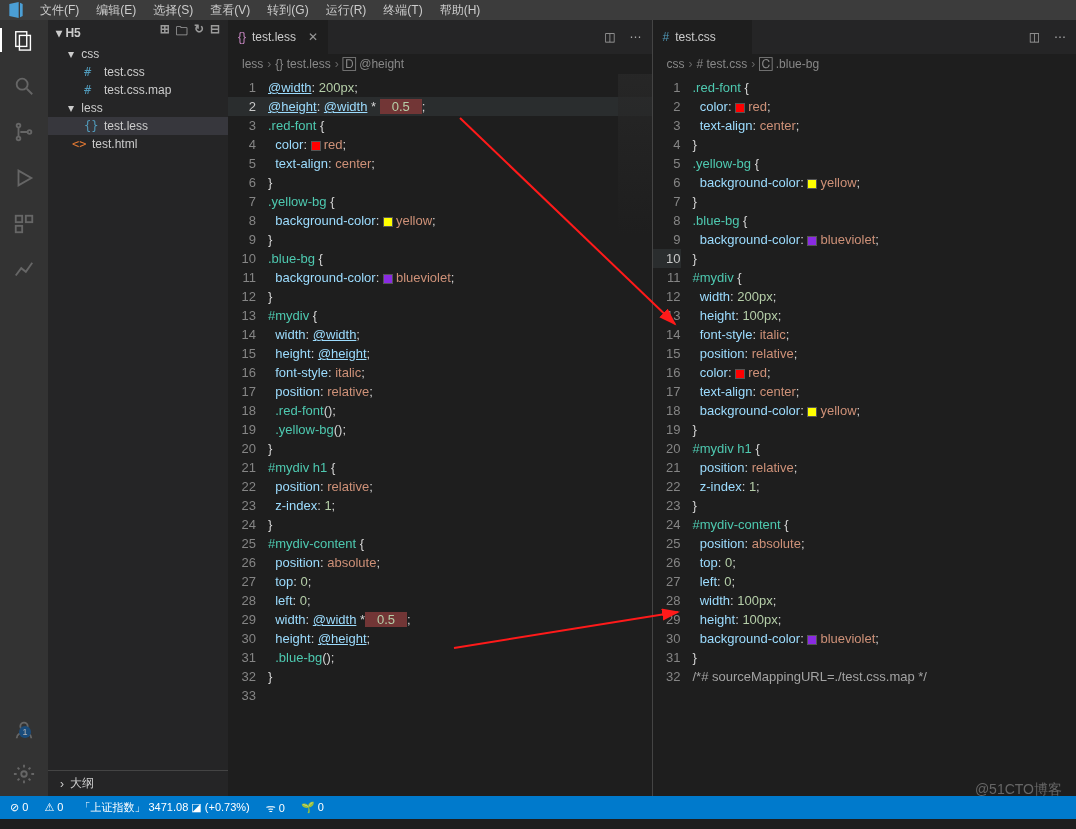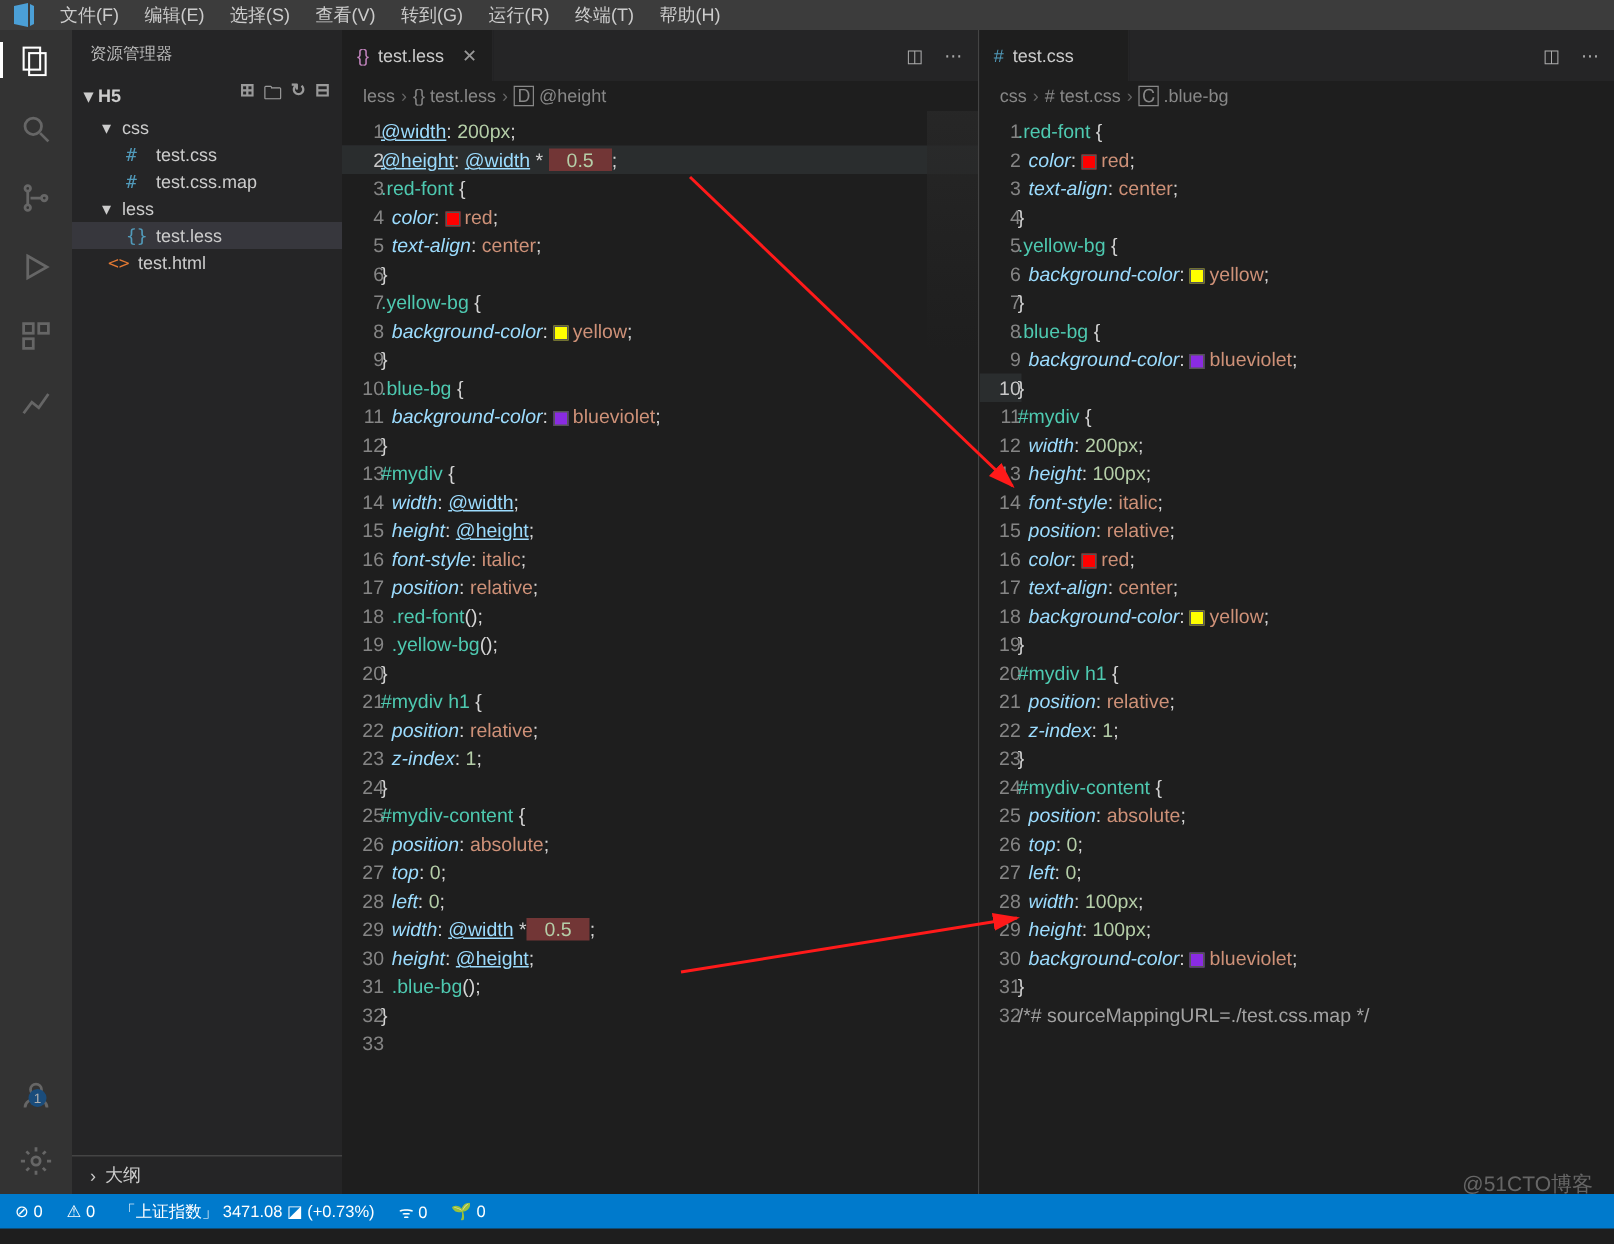--- a/index.html
+++ b/index.html
@@ -30,24 +30,24 @@
 .tabs { height:34px; background:#252526; display:flex; align-items:stretch; }
 .tab { background:#1e1e1e; border-right:1px solid #252526; padding:0 10px; display:flex; align-items:center; gap:6px; color:#ccc; cursor:pointer; font-size:12px; min-width:100px;}
 .tab.active { background:#1e1e1e; }
 .tab .close { margin-left:6px; opacity:.7; }
 .tabs-actions { margin-left:auto; display:flex; align-items:center; gap:14px; padding:0 10px; color:#aaa;}
 .breadcrumb { padding:3px 14px; color:#999; background:#1e1e1e; font-size:12px; display:flex; align-items:center; gap:4px;}
 .breadcrumb .crumb { color:#888; }
 .breadcrumb .sep { color:#666; }
 .code-area { flex:1; position:relative; background:#1e1e1e; overflow:hidden; }
 .gutter { position:absolute; left:0; top:0; width:36px; text-align:right; padding-right:8px; padding-top:4px; color:#858585; font-family:Consolas,monospace; font-size:13px; line-height:19px; }
-.code { position:absolute; left:26px; top:4px; font-family:Consolas,monospace; font-size:13px; line-height:19px; white-space:pre; }
+.code { position:absolute; left:40px; top:4px; font-family:Consolas,monospace; font-size:13px; line-height:19px; white-space:pre; }
 .sel { color:#4ec9b0; }
 .var { color:#9cdcfe; text-decoration:underline; }
-.prop{ color:#9cdcfe;font-style:italic; }
+.prop{ color:#9cdcfe; }
 .crt { color:#ce9178; }
 .cnum{ color:#b5cea8; }
 .d4  { color:#d4d4d4; }
 .comment { color:#a3a3a3; }
 .hl-line { position:absolute; left:0; right:0; height:19px; background:#2a2d2e; }
 .line-hl-left { top:23px; }
 .swatch { display:inline-block; width:10px; height:10px; border:1px solid #555; vertical-align:middle; margin-right:3px; }
 .minimap { position:absolute; right:0; top:0; width:34px; height:160px; background:linear-gradient(#2a2a2a,#1e1e1e); opacity:.7; }
 .statusbar { height:23px; background:#007acc; color:#fff; display:flex; align-items:center; padding:0 10px; font-size:11px; gap:16px;}
 .watermark { position:absolute; right:14px; bottom:30px; color:#666; font-size:14px;}
@@ -124,21 +124,20 @@
       <span class="act-icon">
           <svg width="22" height="22" viewBox="0 0 24 24" fill="none" stroke="#888" stroke-width="2">
             <circle cx="12" cy="12" r="3"></circle>
             <path d="M12 2v3M12 19v3M4 12H1M23 12h-3M5 5l2 2M17 17l2 2M5 19l2-2M17 7l2-2"></path>
           </svg>
         </span>
     </div>
   </div>
 
   <div class="sidebar">
-    <div class="sidebar-title">资源管理器</div>
     <div class="folder-top"><span class="chev">▾</span>&nbsp;<span>H5</span>
       <span style="margin-left:auto;display:flex;gap:6px;opacity:.7;">
         <span>⊞</span>
         <span>🗀</span>
         <span>↻</span>
         <span>⊟</span>
       </span>
     </div>
     <div id="tree">
         <div class="folder-row"><span class="chev">▾</span>&nbsp;css</div>

